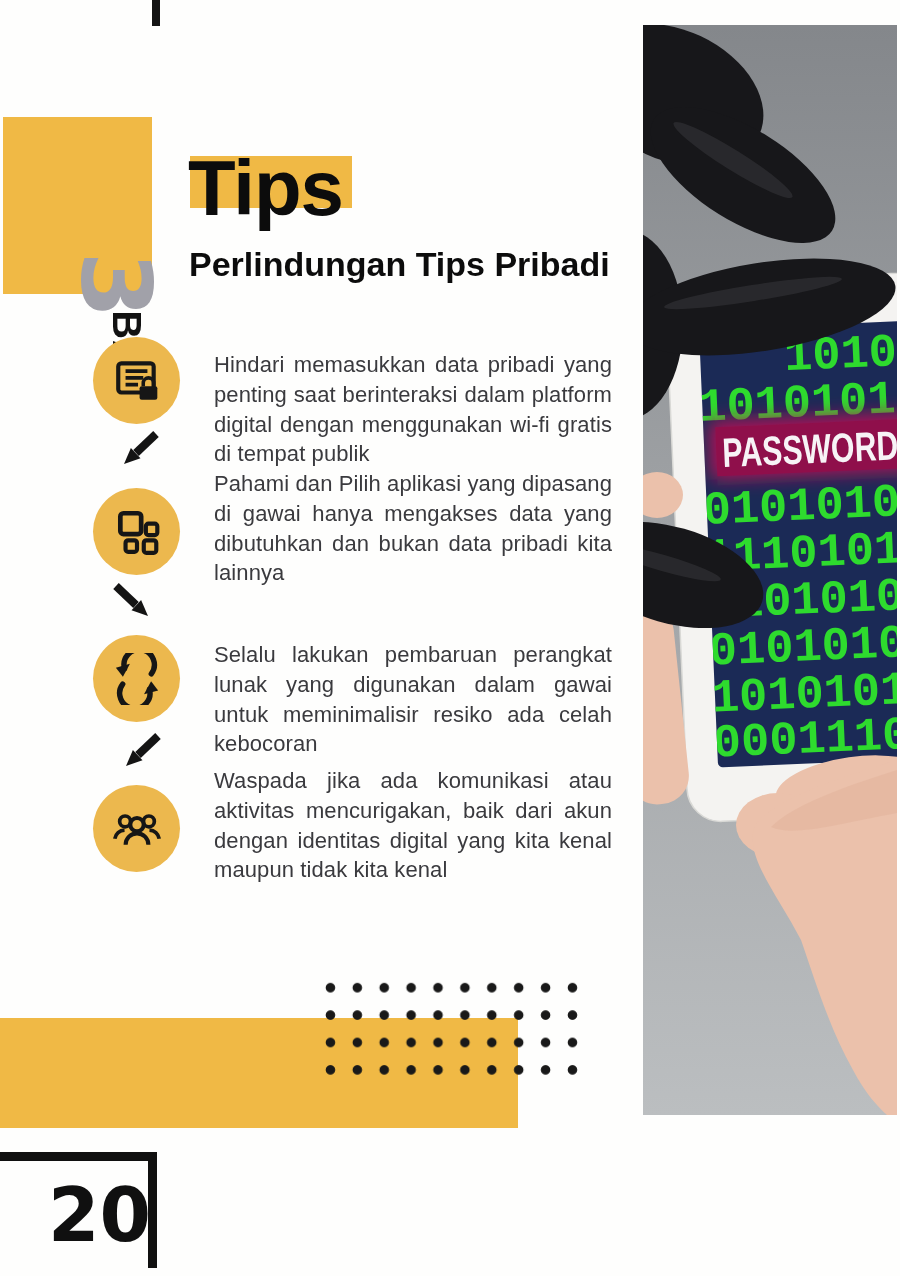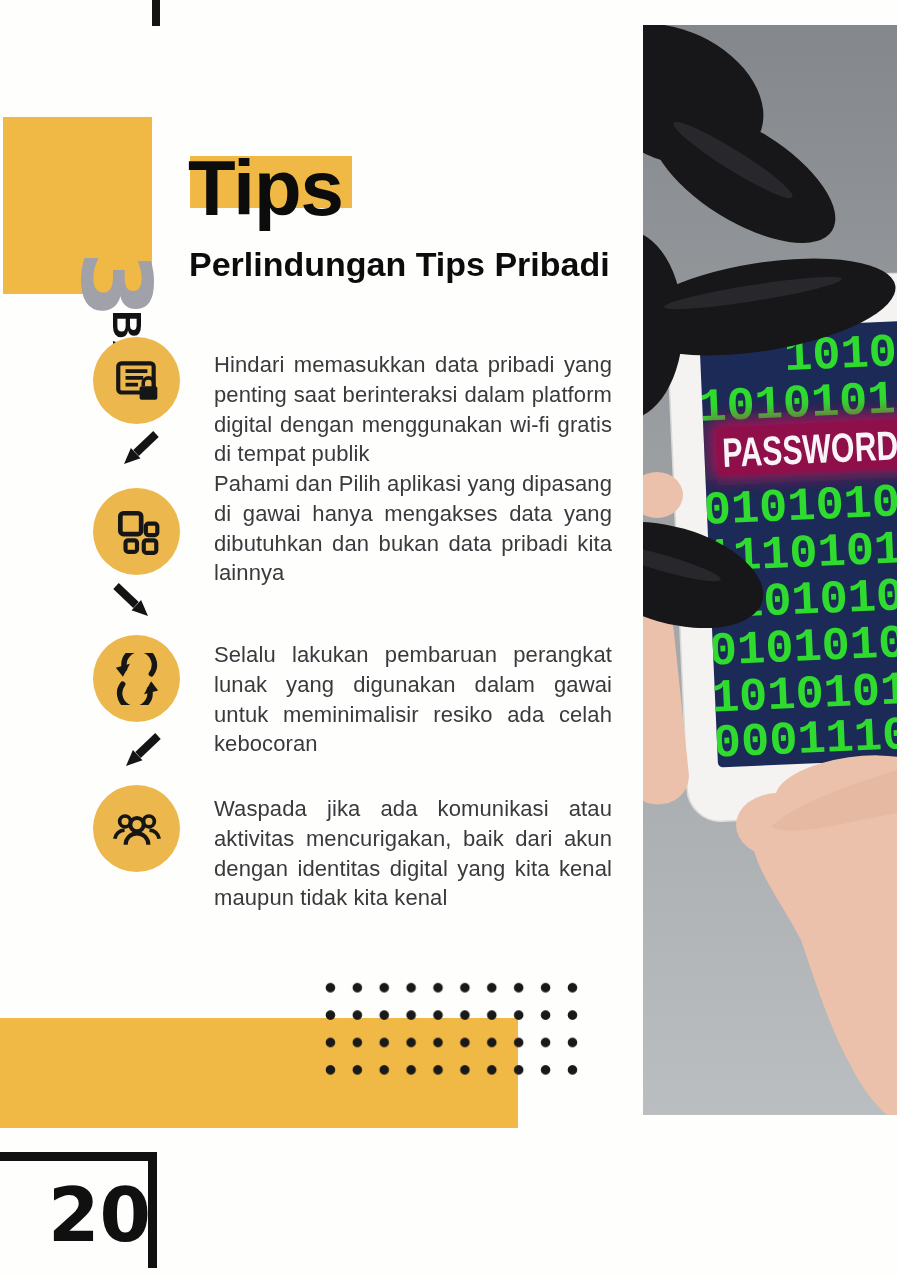--- a/index.html
+++ b/index.html
@@ -24,21 +24,21 @@
       font-weight:800;color:#0c0c0c;font-family:Liberation Sans, sans-serif;letter-spacing:-1px;}
   .page-subtitle{position:absolute;left:189px;top:245px;font-size:34px;font-weight:700;
       color:#0c0c0c;letter-spacing:0px;}
 
   
   .tip-circle{position:absolute;left:93px;width:87px;height:87px;border-radius:50%;
       background:#ECB84E;display:flex;align-items:center;justify-content:center;}
   .tip-text{position:absolute;left:214px;width:398px;margin:0;font-size:22px;line-height:29.8px;
       color:#3a3a3e;text-align:justify;letter-spacing:0.1px;}
   .c1{top:337px;} .c2{top:488px;} .c3{top:635px;} .c4{top:785px;}
-  .t1{top:350px;} .t2{top:469px;} .t3{top:632px;margin-top:8px;} .t4{top:794px;}
+  .t1{top:350px;} .t2{top:469px;} .t3{top:632px;margin-top:8px;} .t4{top:766px;}
   .arrow{position:absolute;}
   .a1{left:116px;top:428px;}
   .a2{left:108px;top:580px;transform:scaleX(-1);}
   .a3{left:118px;top:730px;}
 
   
   .bottom-bar{position:absolute;left:0;top:1018px;width:518px;height:110px;background:#F0B945;}
   .dots-grid{position:absolute;left:317px;top:974px;width:270px;height:110px;
       background-image:radial-gradient(circle,#191919 4.3px,rgba(0,0,0,0) 5.2px);
       background-size:26.9px 27.4px;}

